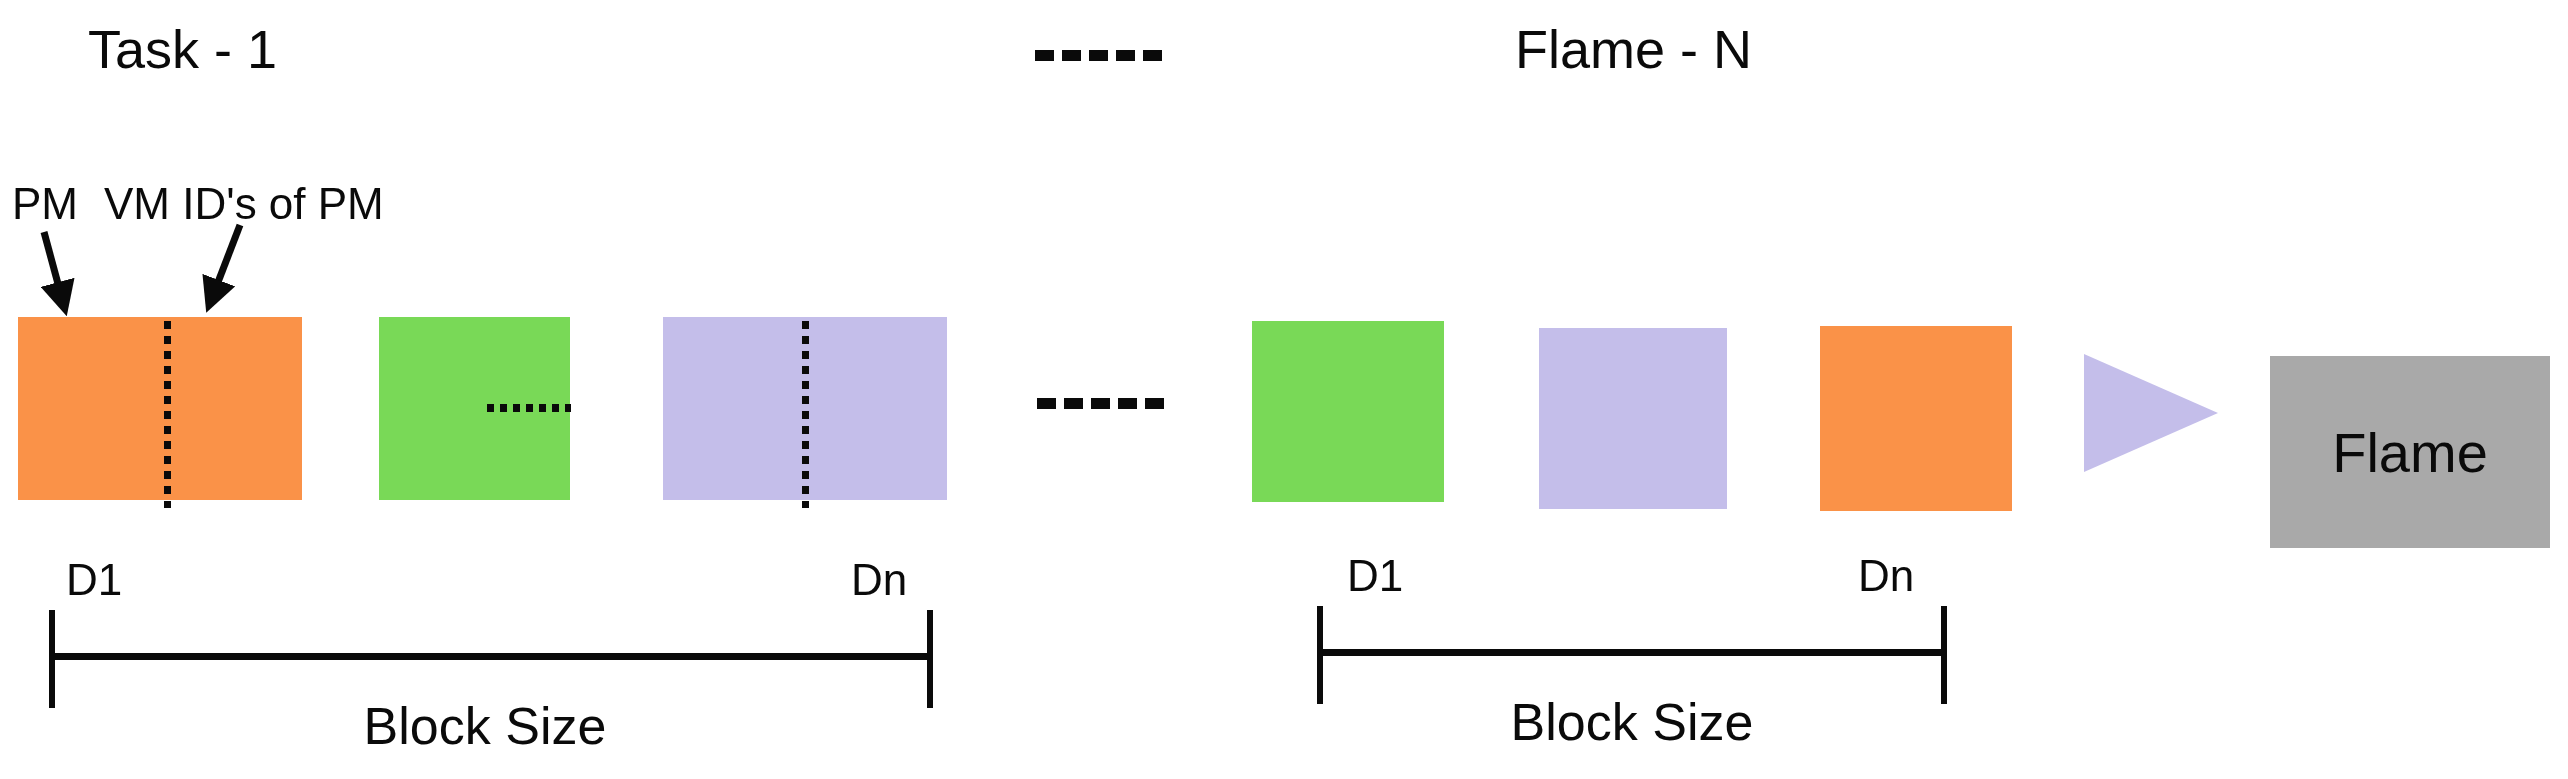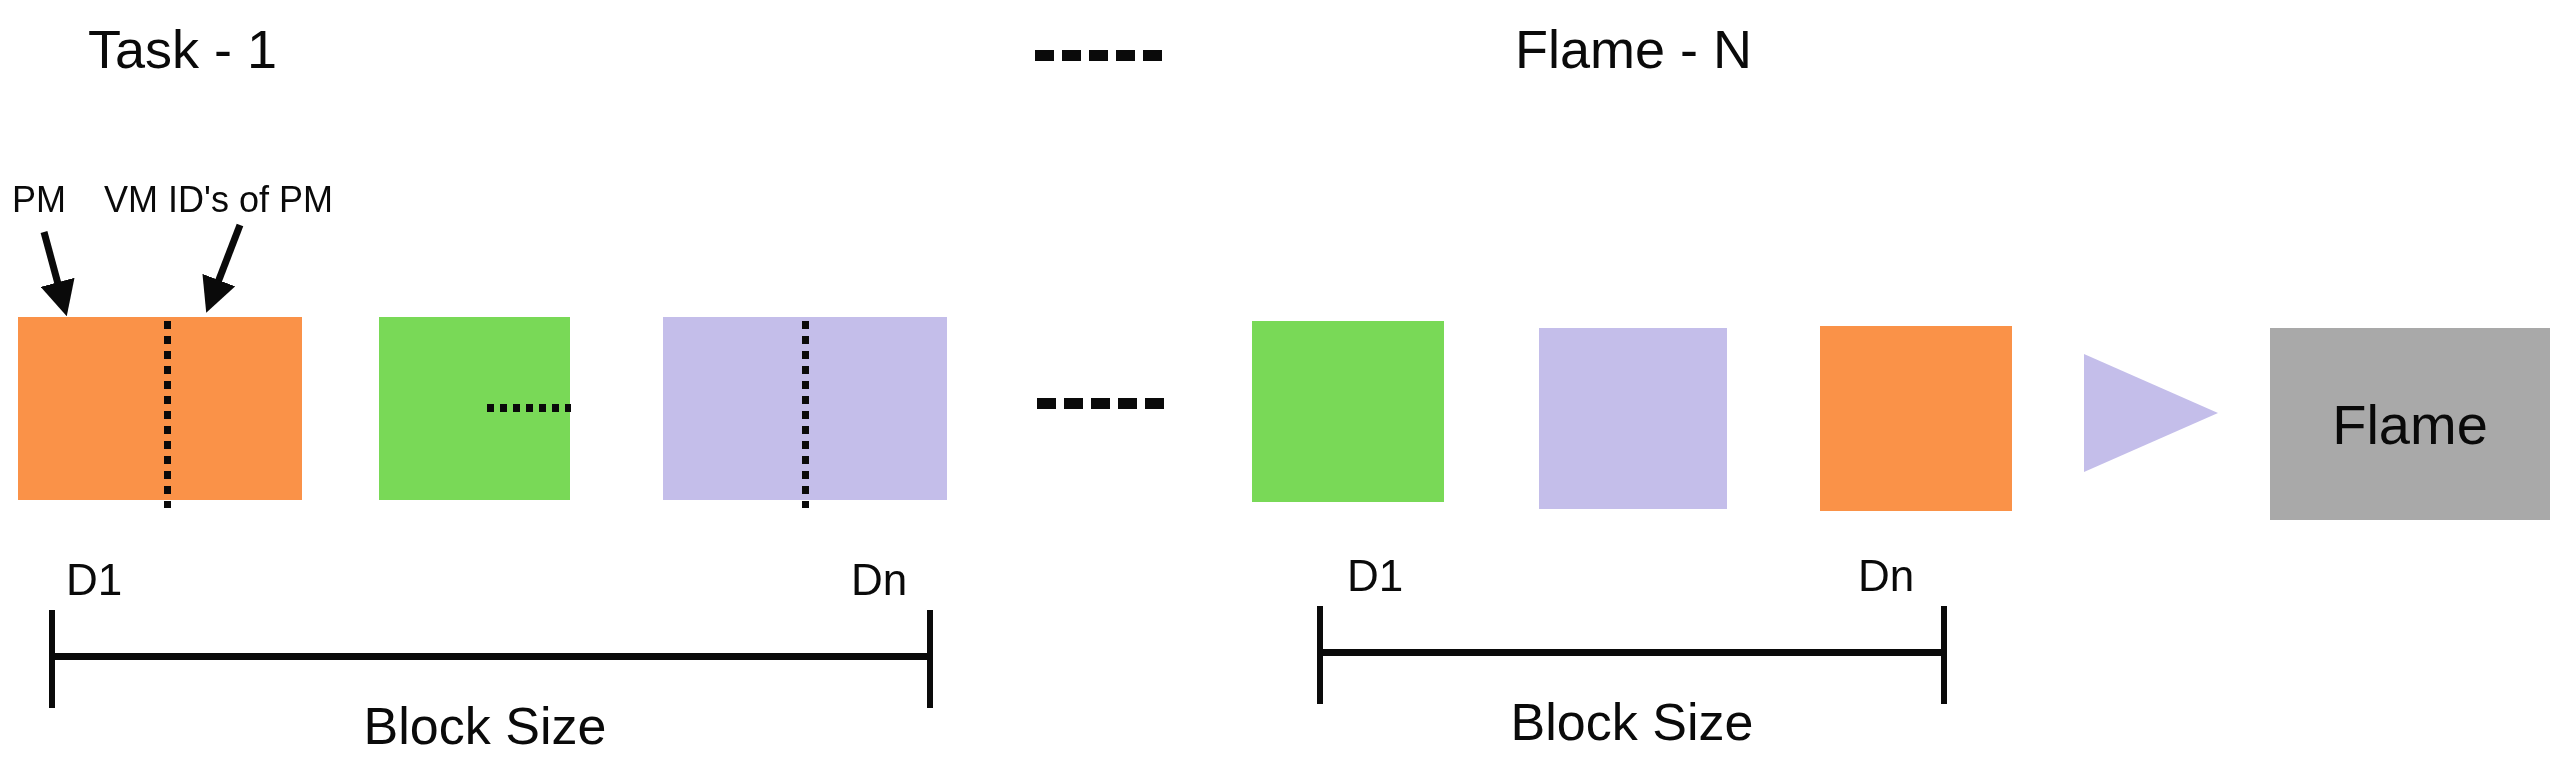--- a/index.html
+++ b/index.html
@@ -5,21 +5,21 @@
   html,body { margin:0; padding:0; background:#ffffff; }
   .stage {
     position:relative; width:2568px; height:779px; background:#ffffff;
     font-family:"Liberation Sans", sans-serif; color:#0a0a0a; overflow:hidden;padding-left:48px;
   }
   .lbl { position:absolute; white-space:nowrap; line-height:1.1; }
   .task-label { font-size:54px; }
   #task1-label { left:88px;  top:20px; }
   #taskN-label { left:1515px; top:20px; }
 
-  .ann-label { font-size:36px; }
+  .ann-label { font-size:44px; }
   #pm-label { left:12px;  top:180px; }
   #vm-label { left:104px; top:180px; }
 
   .dashline { position:absolute; height:11px;
     background:repeating-linear-gradient(to right, #0a0a0a 0 19px, transparent 19px 27px); }
   #dash-top { left:1035px; top:50px;  width:131px; }
   #dash-mid { left:1037px; top:398px; width:131px; }
 
   svg.arrows { position:absolute; left:0; top:220px; }
 
@@ -97,21 +97,21 @@
   </div>
 
   <div class="dashline" id="dash-mid"></div>
 
   <div class="block" id="block-green-2" style="background-color: rgb(121, 217, 87);"></div>
   <div class="block" id="block-purple-2" style="background-color: rgb(196, 190, 234);"></div>
   <div class="block" id="block-orange-2" style="background-color: rgb(250, 146, 72);"></div>
 
   <div class="triangle" style="background-color: rgb(196, 190, 234);"></div>
 
-  <div class="flame-box" style="background-color: rgb(169, 169, 169);">
+  <div class="flame-box" style="background-color: rgb(169, 169, 169); margin-top: 28px;">
     <span>Flame</span>
   </div>
 
   <div class="lbl d-label" id="lb-d1">D1</div>
   <div class="lbl d-label" id="lb-dn">Dn</div>
   <div class="tick" id="lb-tick-l"></div>
   <div class="hline" id="lb-line"></div>
   <div class="tick" id="lb-tick-r"></div>
   <div class="caption" id="lb-cap">Block Size</div>
 

